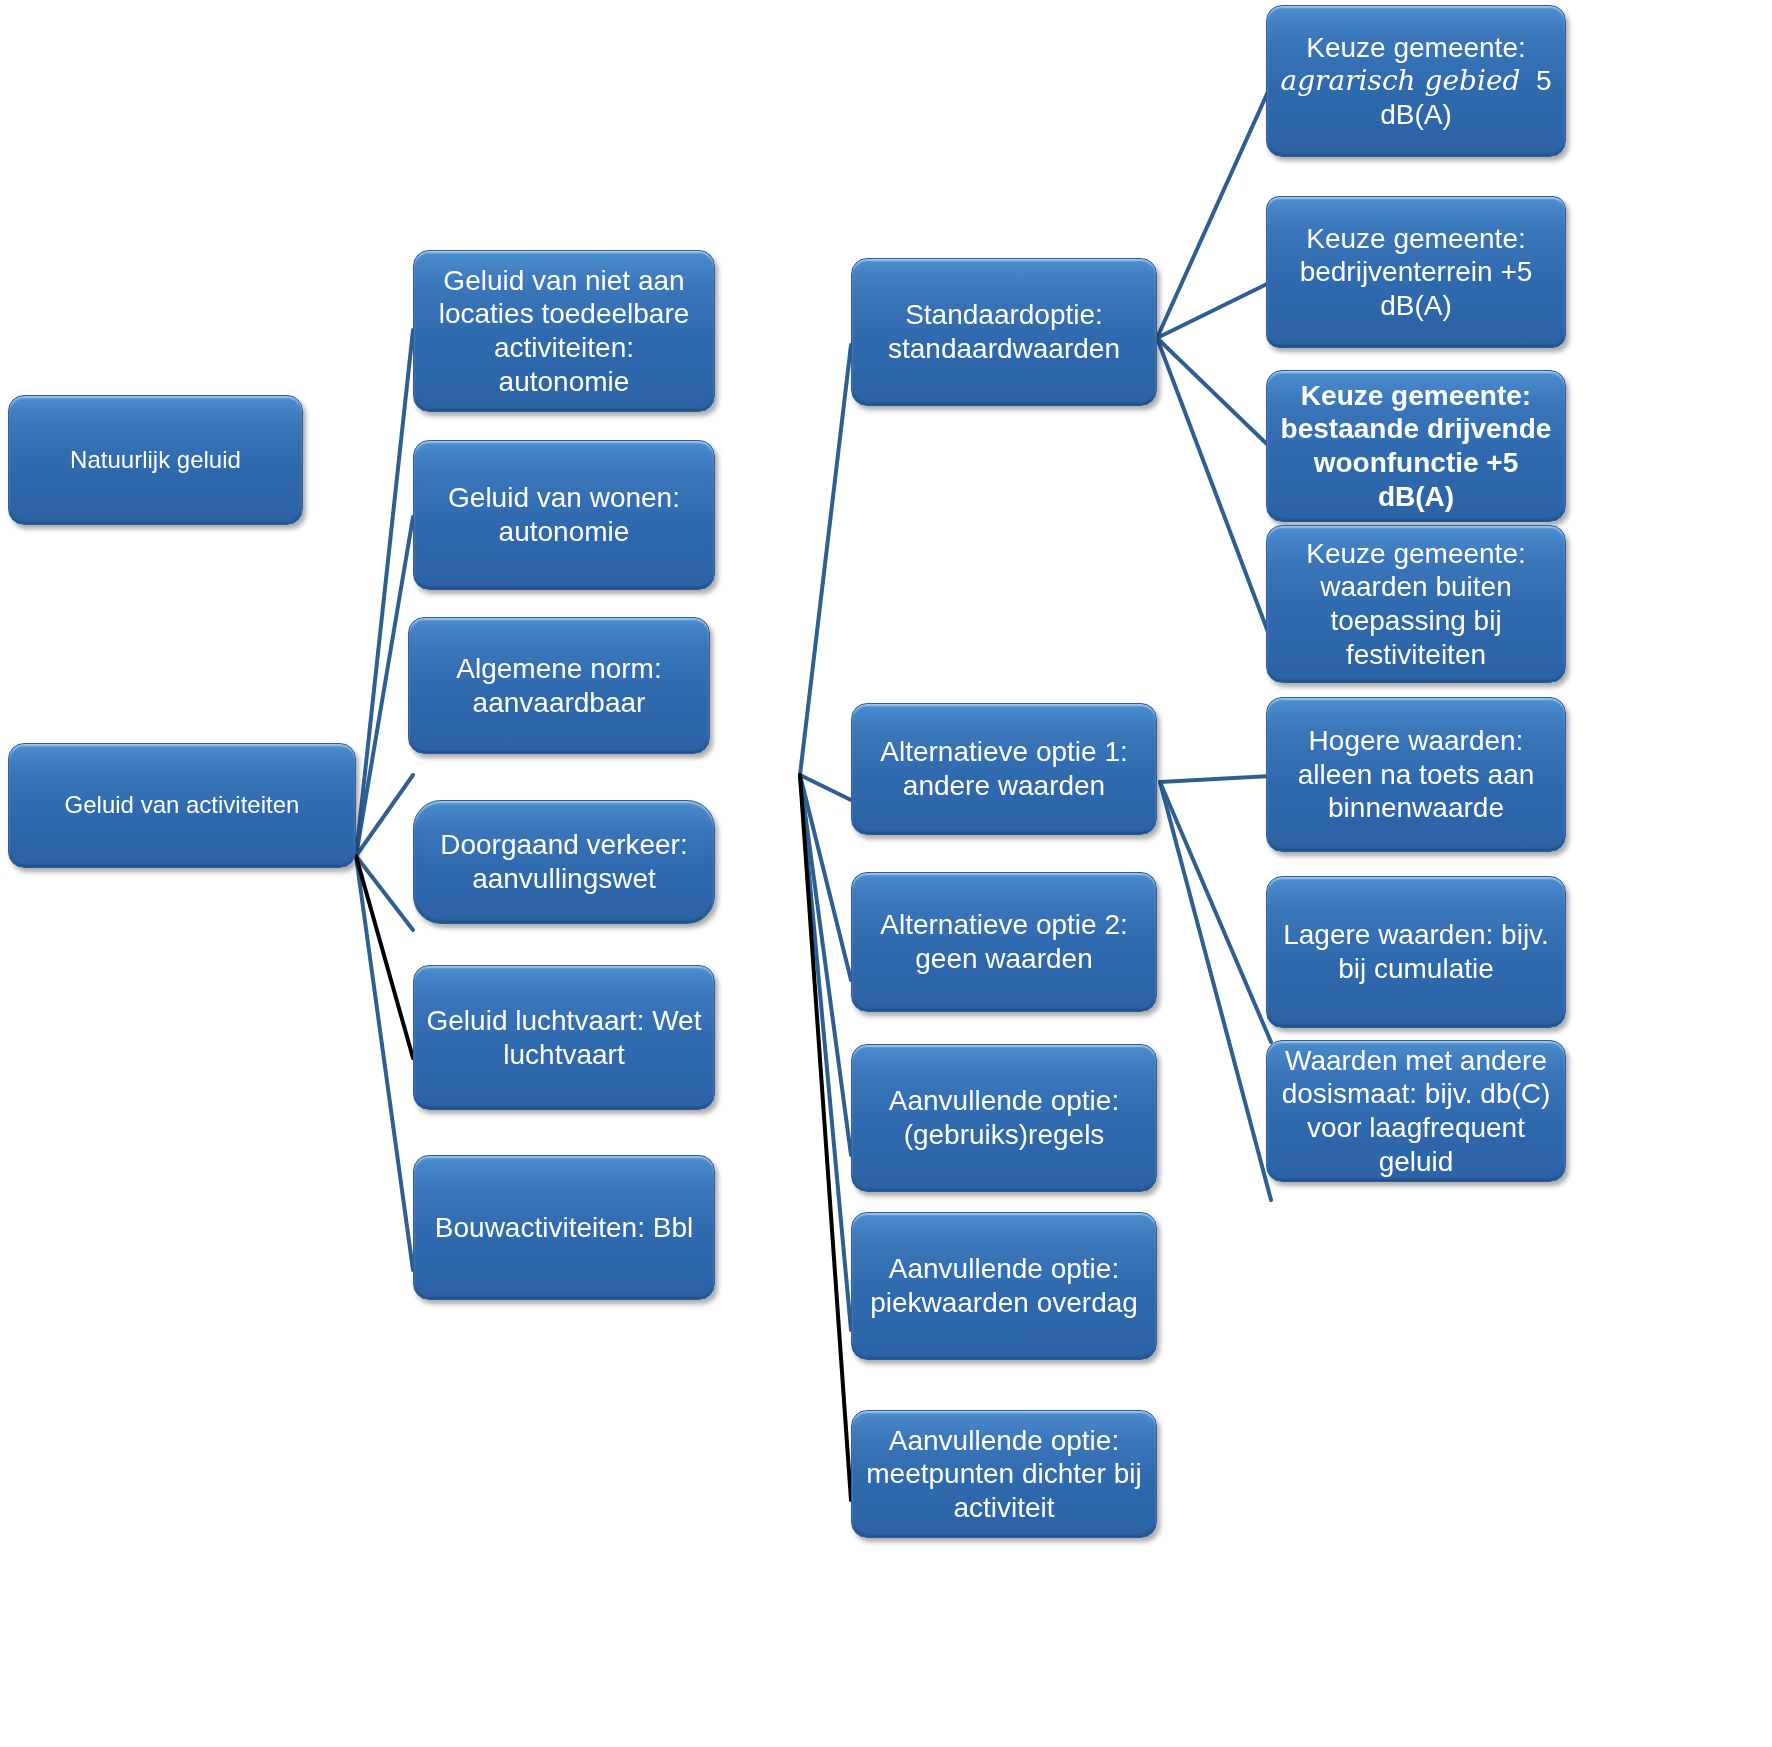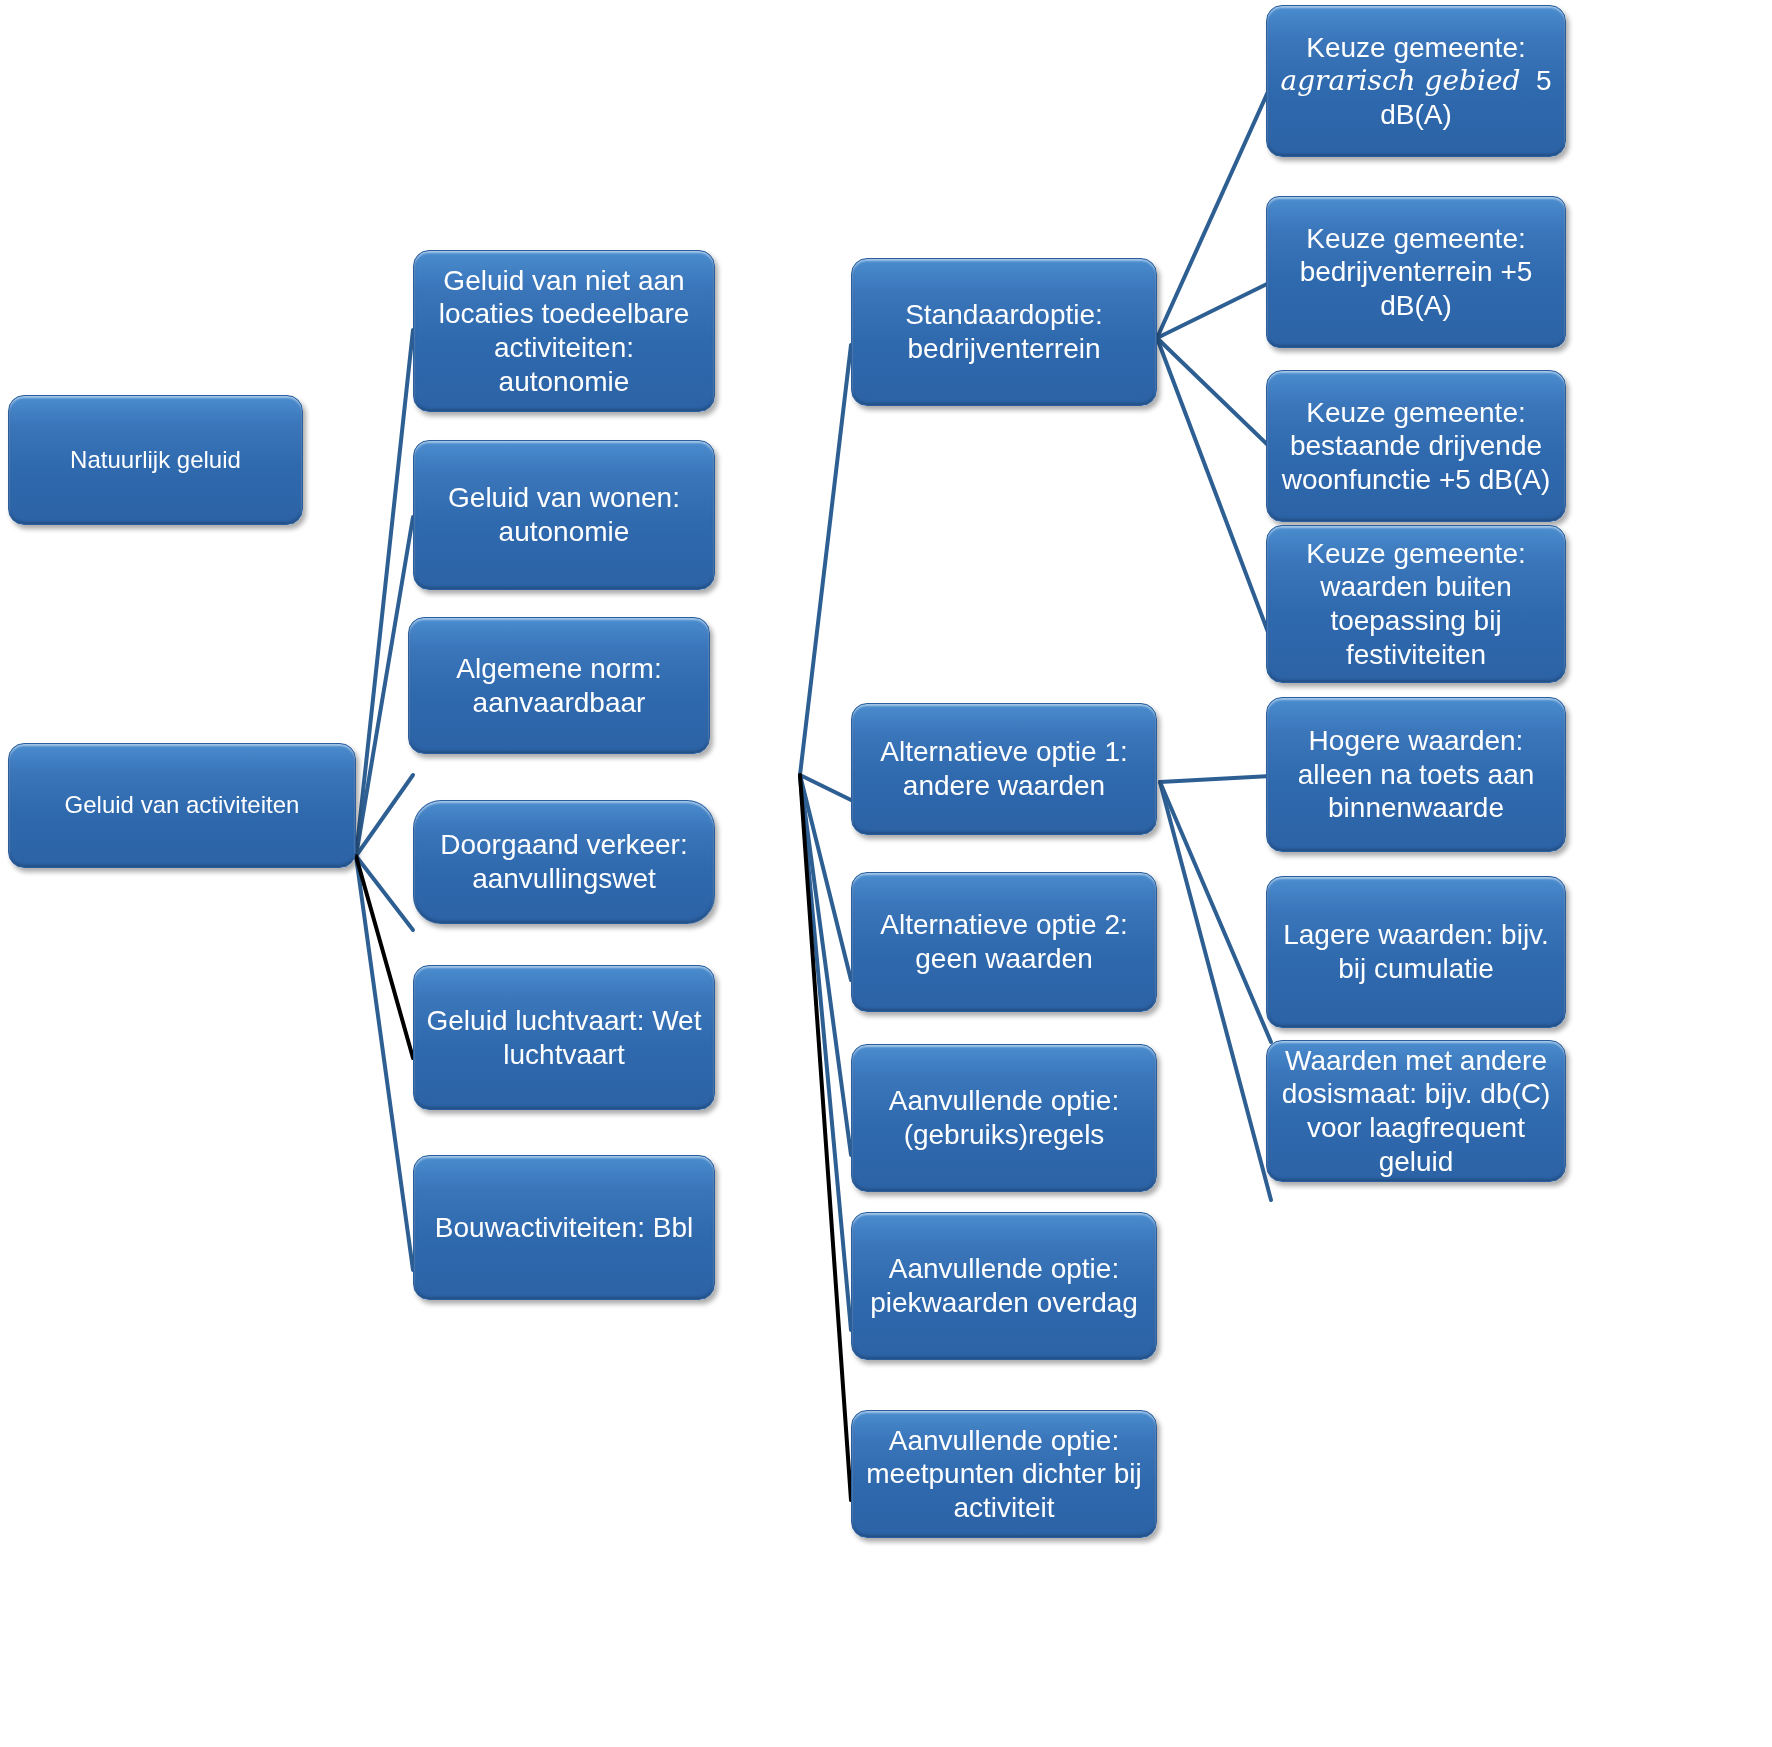--- a/index.html
+++ b/index.html
@@ -99,21 +99,21 @@
 
   <div class="node fs28" style="left:413px; top:965px; width:302px; height:145px;">
     <span class="txt">Geluid luchtvaart: Wet luchtvaart</span>
   </div>
 
   <div class="node fs28" style="left:413px; top:1155px; width:302px; height:145px;">
     <span class="txt">Bouwactiviteiten: Bbl</span>
   </div>
 
   <div class="node fs28" style="left:851px; top:258px; width:306px; height:148px;">
-    <span class="txt">Standaardoptie: bedrijventerrein</span>
+    <span class="txt">Standaardoptie: standaardwaarden</span>
   </div>
 
   <div class="node fs28" style="left:851px; top:703px; width:306px; height:132px;">
     <span class="txt">Alternatieve optie 1: andere waarden</span>
   </div>
 
   <div class="node fs28" style="left:851px; top:872px; width:306px; height:140px;">
     <span class="txt">Alternatieve optie 2: geen waarden</span>
   </div>
 
@@ -135,21 +135,21 @@
       <span class="italic-serif">agrarisch gebied</span>
         <span style="white-space:pre;">  5</span>
     </span>
     <span class="txt">dB(A)</span>
   </div>
 
   <div class="node fs28" style="left:1266px; top:196px; width:300px; height:152px;border-radius:13px;">
     <span class="txt">Keuze gemeente: bedrijventerrein +5 dB(A)</span>
   </div>
 
-  <div class="node fs28" style="left:1266px; top:370px; width:300px; height:152px;">
+  <div class="node fs28" style="left:1266px; top:370px; width:300px; height:152px;font-weight:bold;">
     <span class="txt">Keuze gemeente: bestaande drijvende woonfunctie +5 dB(A)</span>
   </div>
 
   <div class="node fs28" style="left:1266px; top:525px; width:300px; height:158px;">
     <span class="txt">Keuze gemeente: waarden buiten toepassing bij festiviteiten</span>
   </div>
 
   <div class="node fs28" style="left:1266px; top:697px; width:300px; height:155px;">
     <span class="txt">Hogere waarden: alleen na toets aan binnenwaarde</span>
   </div>

